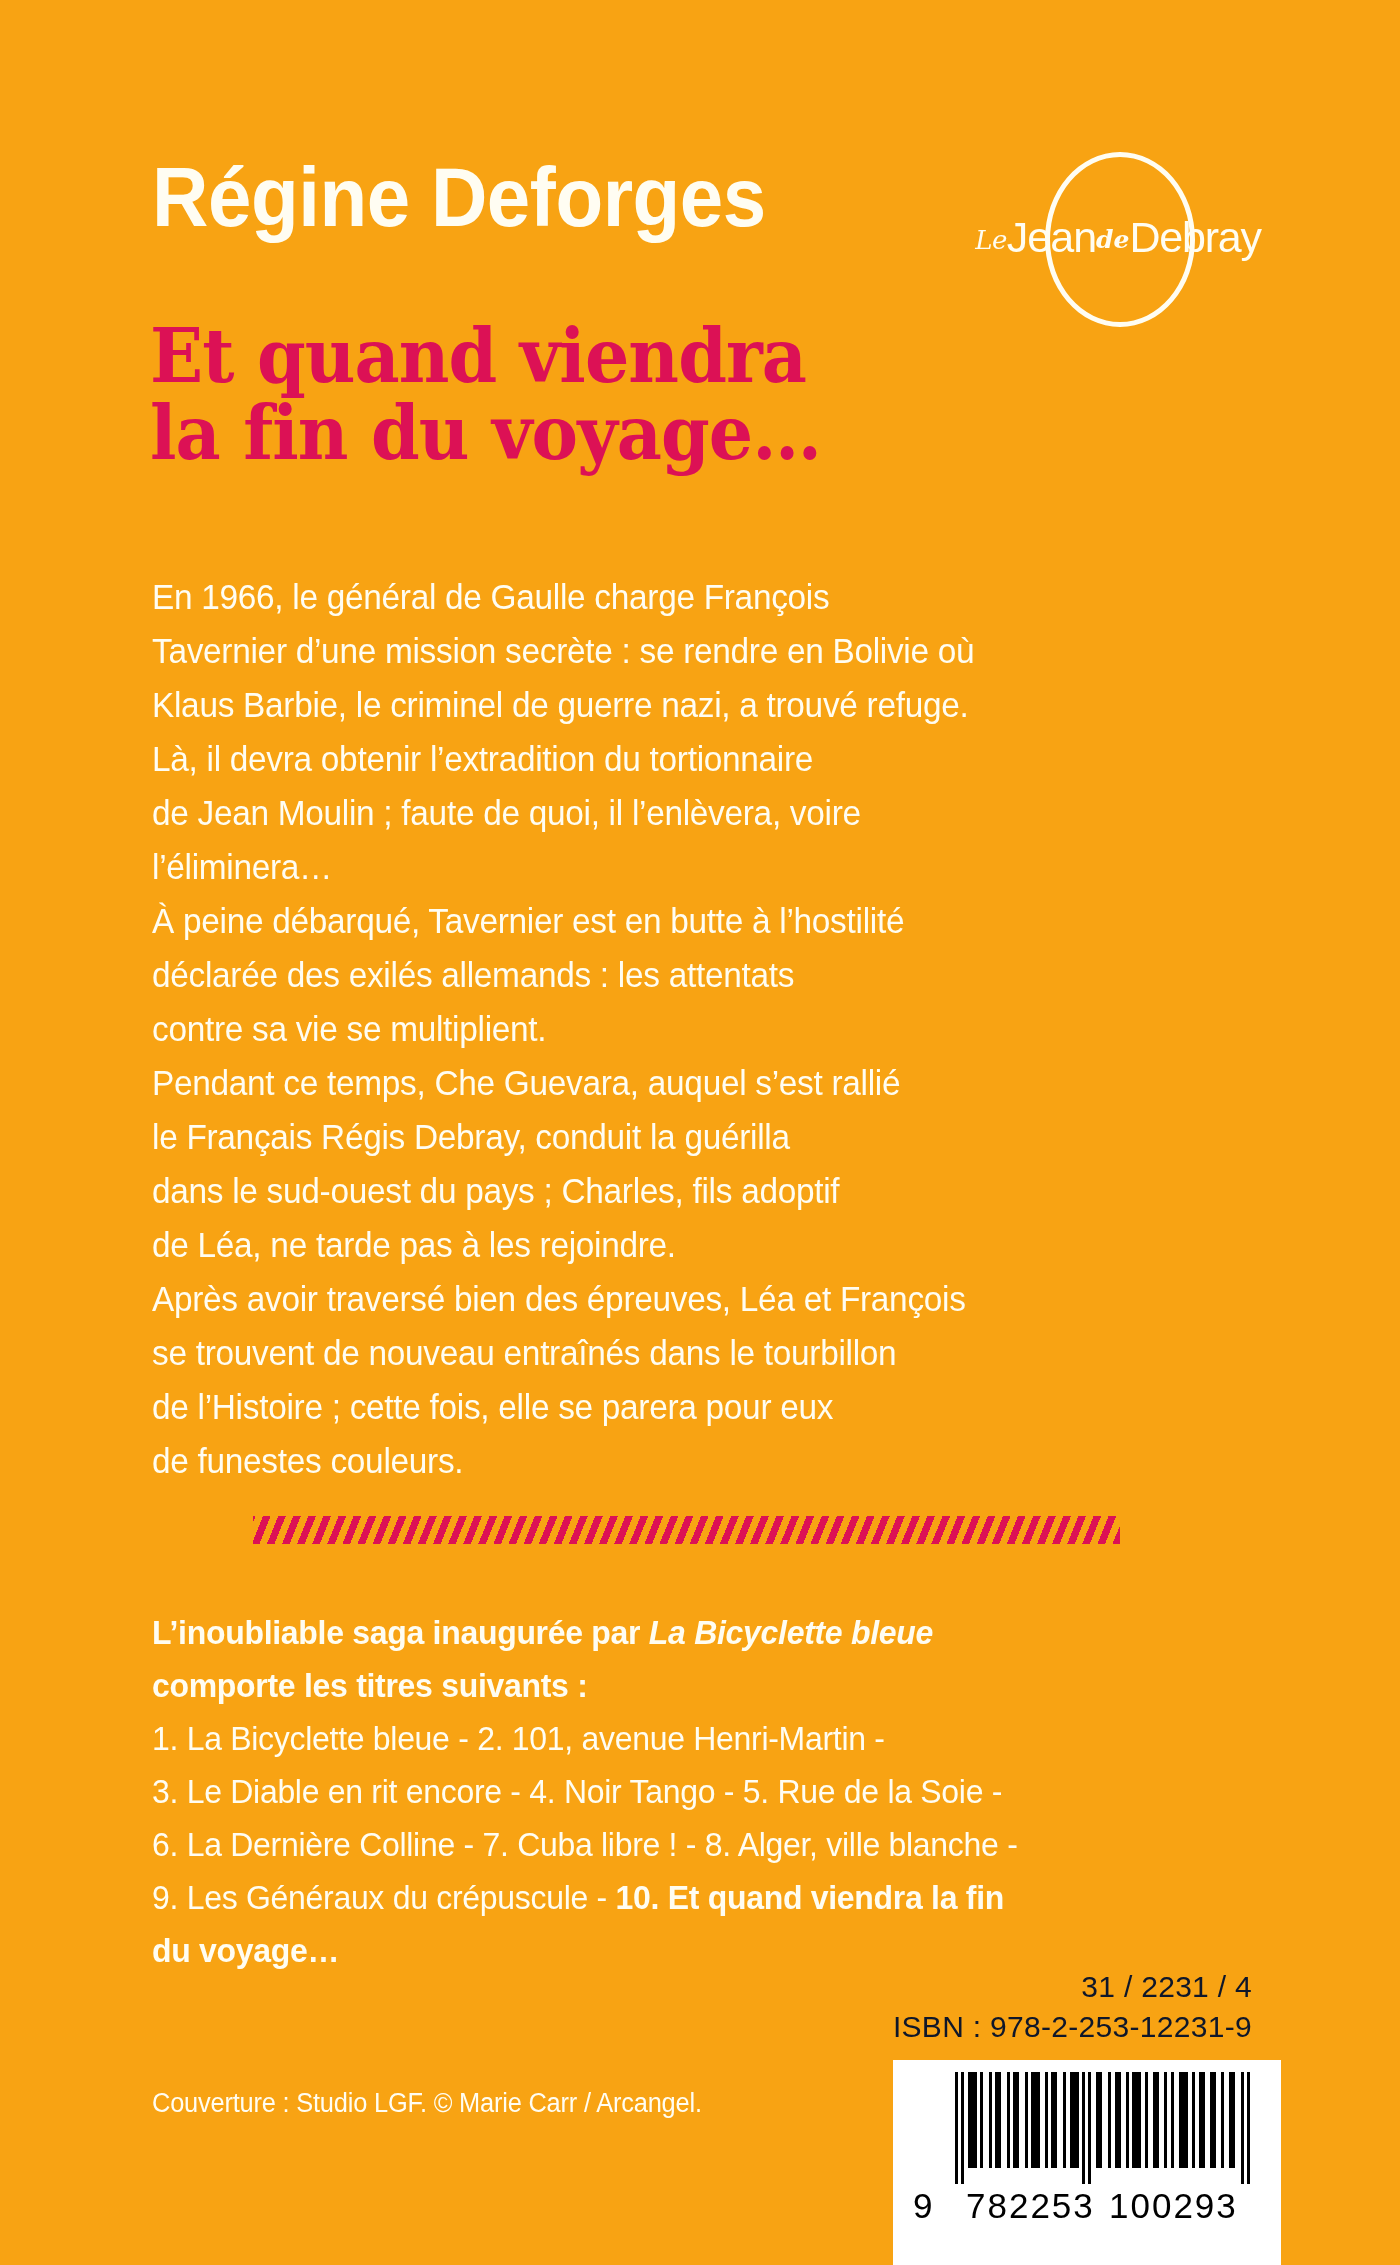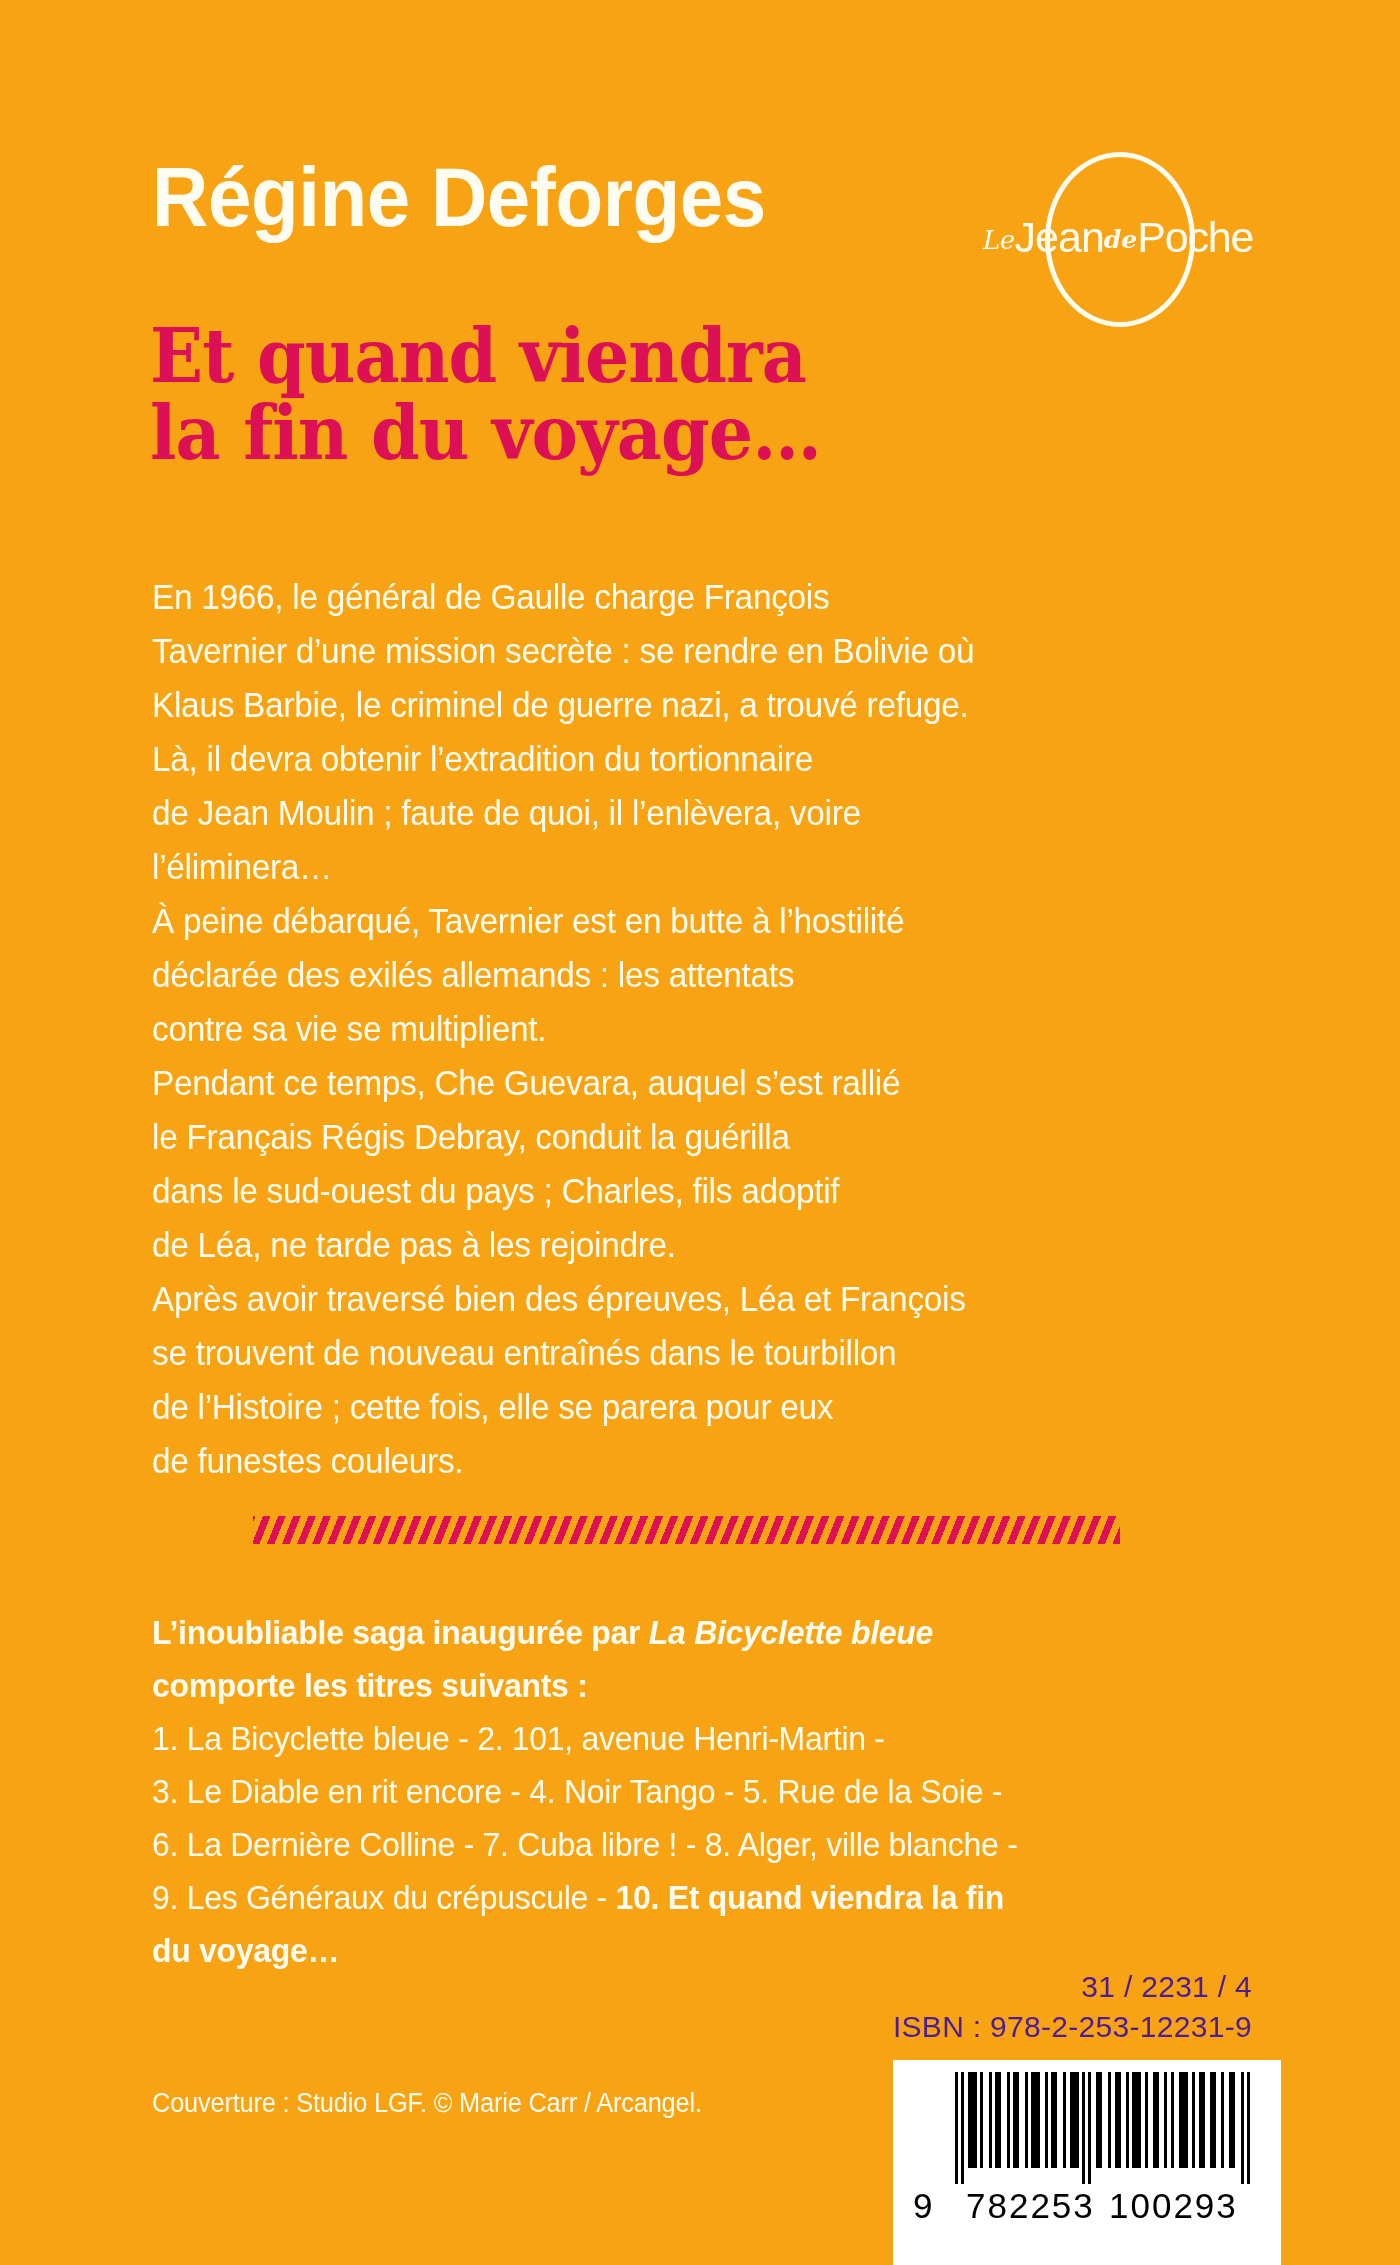--- a/index.html
+++ b/index.html
@@ -154,21 +154,21 @@
   .saga .sline { display: block; white-space: nowrap; }
   .saga .b { font-weight: bold; }
   .saga .bi { font-weight: bold; font-style: italic; }
 
   
   .refblock {
     position: absolute;
     right: 148px;
     top: 1967px;
     text-align: right;
-    color: #4c1d95;
+    color: #0f172a;
     font-family: "Liberation Sans", sans-serif;
     font-size: 30px;
     line-height: 40px;
     letter-spacing: 0.3px;
   }
   .refblock span { display: block; white-space: nowrap; }
 
   
   .credit {
     position: absolute;
@@ -240,21 +240,21 @@
 <body>
 
 <div class="cover">
 
   <div class="logo">
     <div class="logo-oval"></div>
     <div class="logo-text">
       <span class="logo-le">Le</span>
       <span class="logo-livre">Jean</span>
       <span class="logo-de">de</span>
-      <span class="logo-poche">Poche</span>
+      <span class="logo-poche">Debray</span>
     </div>
   </div>
 
   <div class="author">Régine Deforges</div>
 
   <div class="title">
     <span class="tline">Et quand viendra</span>
     <span class="tline">la fin du voyage…</span>
   </div>
 

